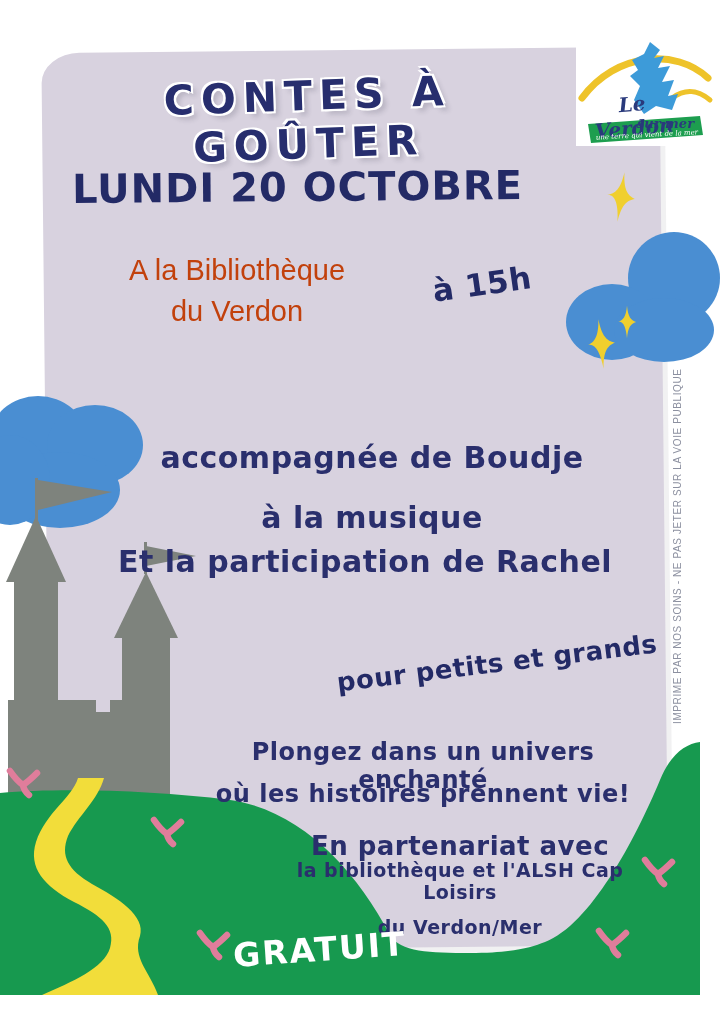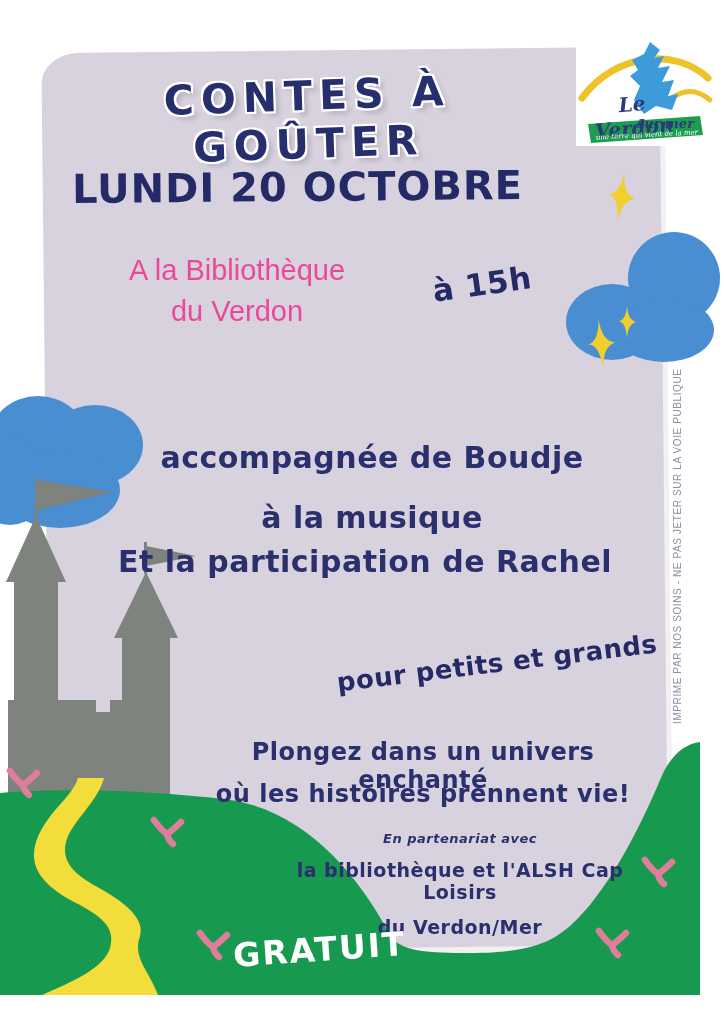--- a/index.html
+++ b/index.html
@@ -20,32 +20,32 @@
     left:58px;top:72px;width:500px;font-size:41px;font-weight:bold;
     font-family:"DejaVu Sans",sans-serif;letter-spacing:7px;
     transform:rotate(-2deg);color:#272e6e;
     text-shadow:2px 2px 0 #fff,-2px -2px 0 #fff,2px -2px 0 #fff,-2px 2px 0 #fff,5px 5px 5px rgba(40,40,60,0.18);
   }
   .date{
     left:70px;top:164px;width:455px;font-size:40px;font-weight:900;
     font-family:"DejaVu Sans",sans-serif;letter-spacing:1px;color:#232a66;
     transform:rotate(-0.5deg);
   }
-  .location{left:82px;top:250px;width:310px;font-size:29px;line-height:1.4;color:#ec4899;}
+  .location{left:82px;top:250px;width:310px;font-size:29px;line-height:1.4;color:#c2410c;}
   .time{left:412px;top:266px;width:140px;font-size:31px;font-weight:800;
     font-family:"DejaVu Sans",sans-serif;transform:rotate(-8deg);color:#232a66;}
   .hand{font-family:"DejaVu Sans",sans-serif;font-weight:bold;letter-spacing:0.5px;}
   .line1{left:52px;top:380px;width:640px;font-size:30px;}
   .line2{left:52px;top:440px;width:640px;font-size:30px;}
   .line3{left:52px;top:500px;width:640px;font-size:30px;}
   .line4{left:60px;top:544px;width:610px;font-size:30px;}
   .audience{left:332px;top:648px;width:330px;font-size:26px;transform:rotate(-7deg);color:#232a66;}
   .tag1{left:188px;top:738px;width:470px;font-size:24px;}
   .tag2{left:188px;top:780px;width:470px;font-size:24px;}
-  .part1{left:270px;top:831px;width:380px;font-size:13px;font-style:italic;}
+  .part1{left:270px;top:831px;width:380px;font-size:26px;}
   .part2{left:258px;top:859px;width:404px;font-size:19px;}
   .part3{left:270px;top:916px;width:380px;font-size:19px;}
   .gratuit{
     left:233px;top:930px;width:170px;font-size:33px;font-weight:900;
     font-family:"DejaVu Sans",sans-serif;letter-spacing:2px;color:#ffffff;
     transform:rotate(-4deg);
   }
   .printnote{
     position:absolute;left:672px;top:360px;height:372px;width:24px;
     writing-mode:vertical-rl;transform:rotate(180deg);

